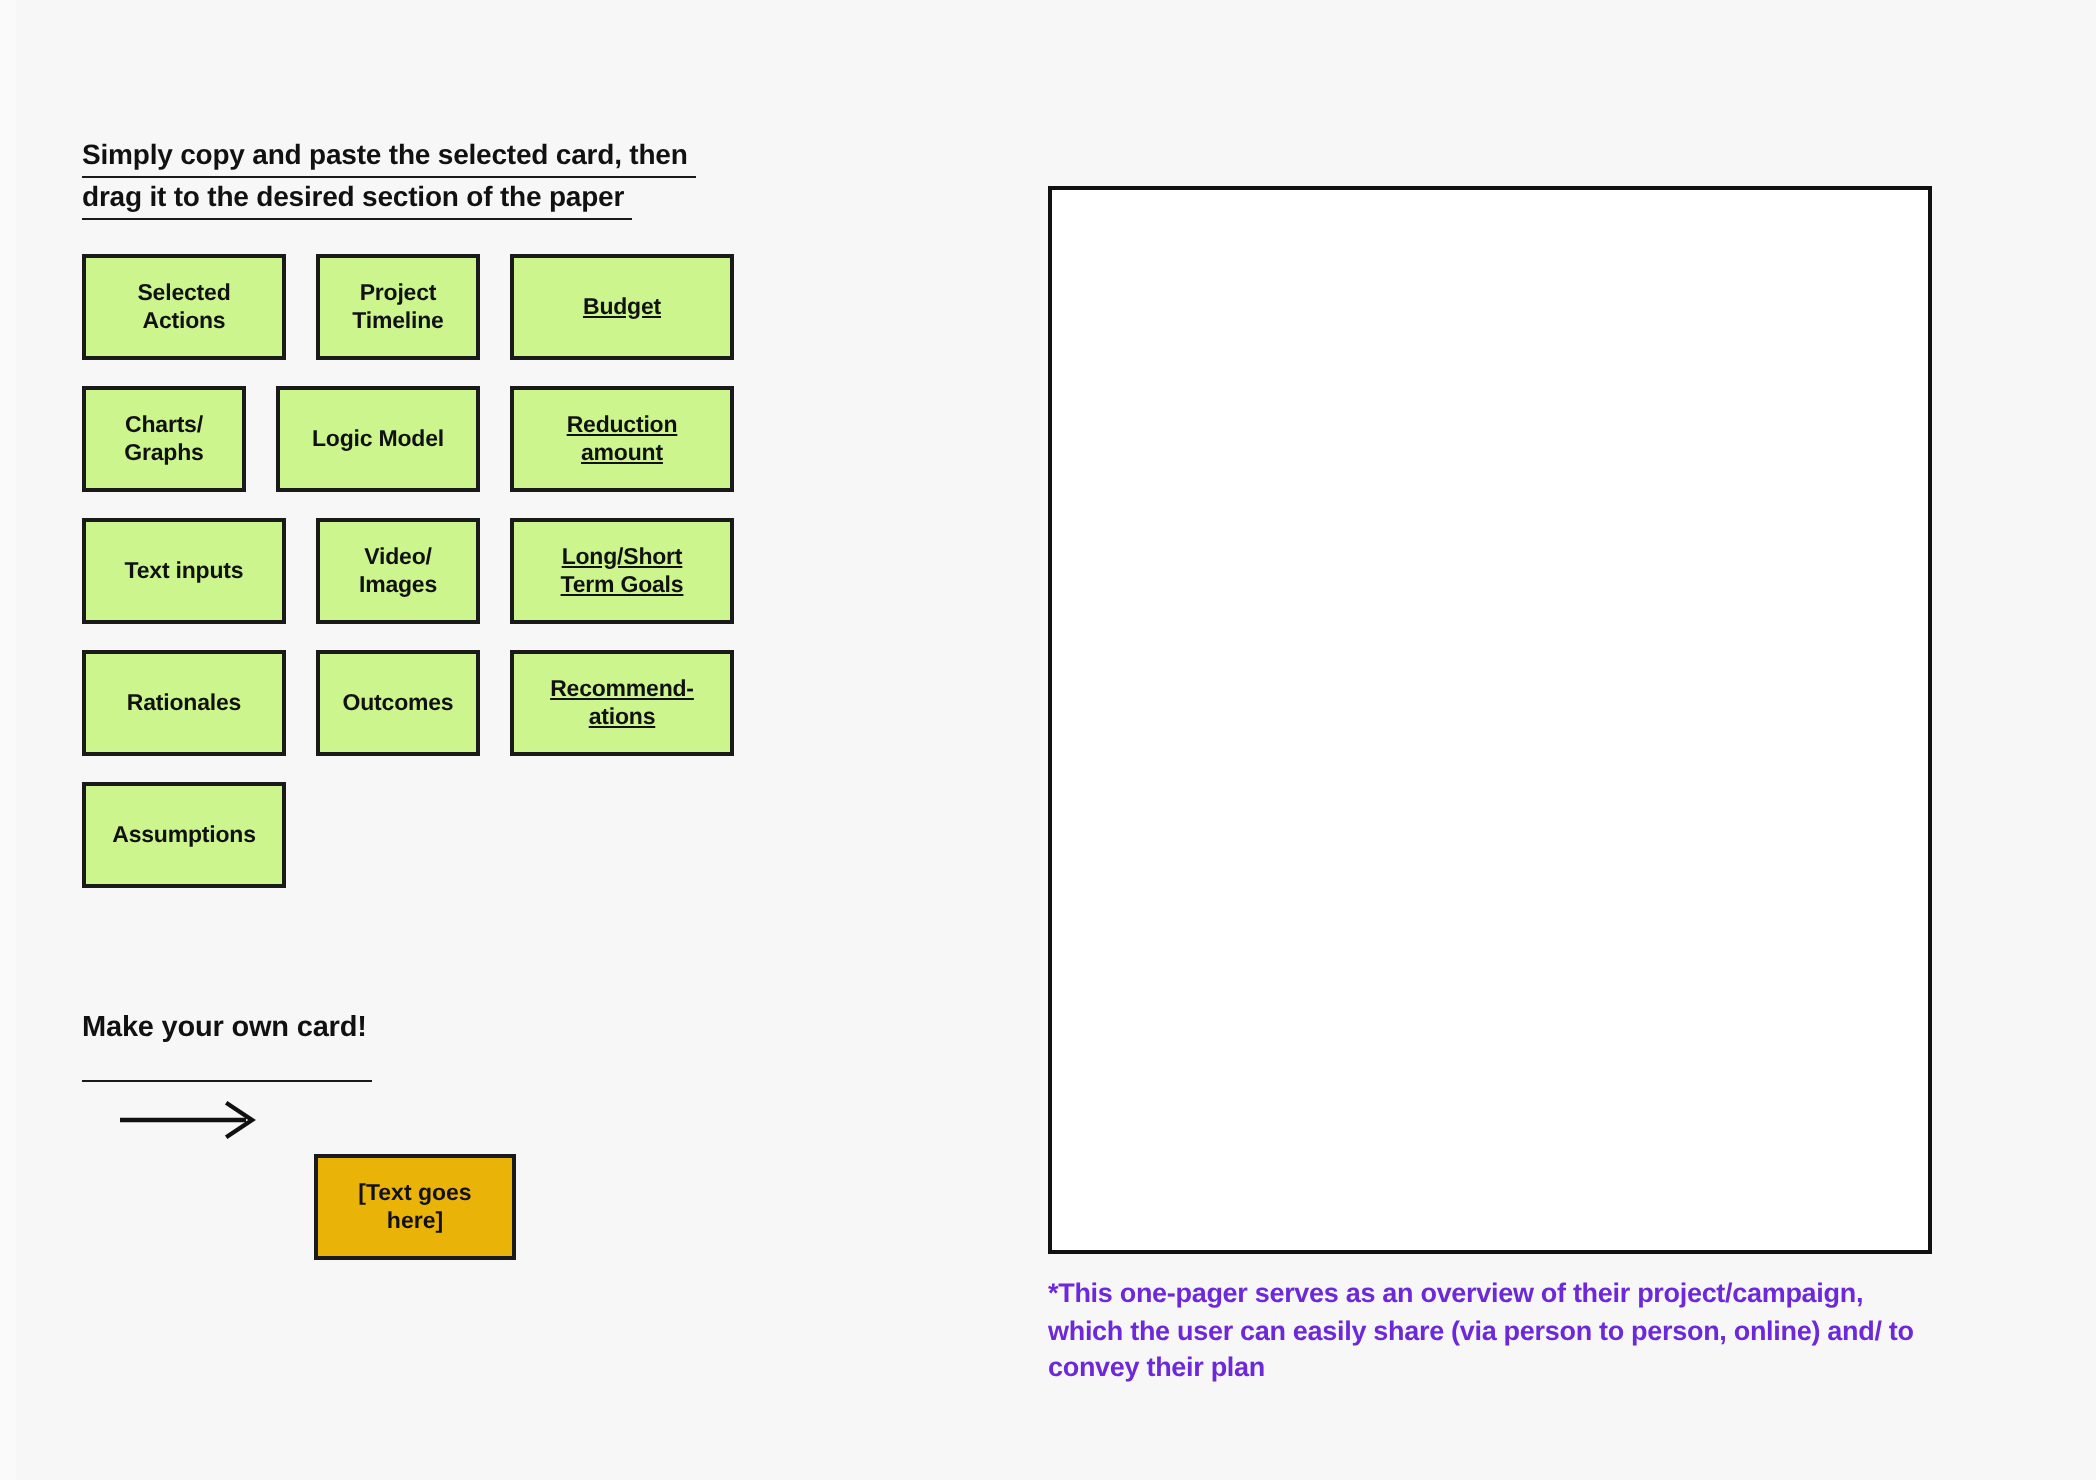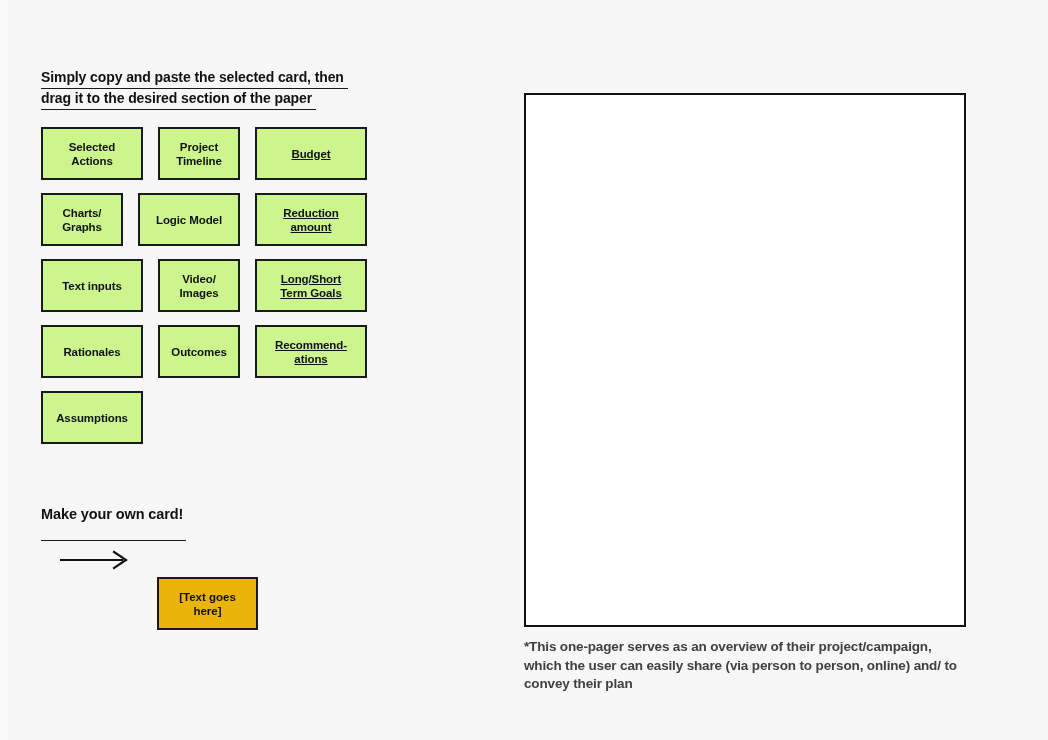--- a/index.html
+++ b/index.html
@@ -134,21 +134,21 @@
   }
   .paper-caption {
     position: absolute;
     left: 524px;
     top: 638px;
     width: 442px;
     font-size: 13.5px;
     font-weight: bold;
     line-height: 18.5px;
     letter-spacing: -0.15px;
-    color: #404040;
+    color: #6d28d9;
   }
 </style>
 </head>
 <body>
 
 <div class="left-strip"></div>
 
 <div class="instructions">
   <span class="line">Simply copy and paste the selected card, then</span>
   <span class="line">drag it to the desired section of the paper</span>

